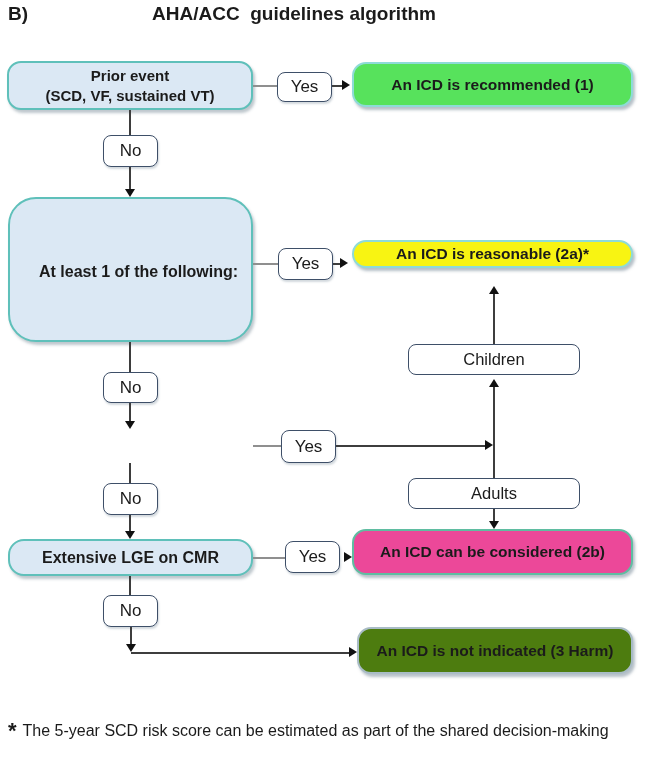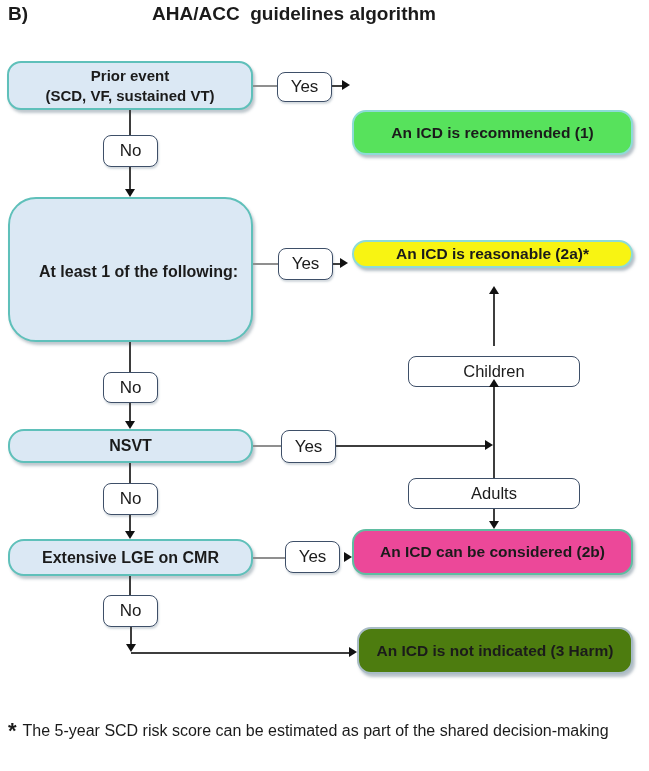--- a/index.html
+++ b/index.html
@@ -95,21 +95,21 @@
       <span class="prior-l1">Prior event</span>
       <span class="prior-l2">(SCD, VF, sustained VT)</span>
     </div>
   </div>
   <div class="abs hline lt" style="left:253px;top:85px;width:24px;"></div>
   <div class="abs gate" style="left:277px;top:72px;width:55px;height:30px;">
       <span>Yes</span>
     </div>
   <div class="abs hline" style="left:332px;top:85px;width:11px;"></div>
   <div class="abs arr-r" style="left:342px;top:80px;"></div>
-  <div class="abs outcome oc-green" style="left:352px;top:62px;width:281px;height:45px;margin-top:48px;">
+  <div class="abs outcome oc-green" style="left:352px;top:62px;width:281px;height:45px;">
       <span>An ICD is recommended (1)</span>
     </div>
 
   <div class="abs vline" style="left:129px;top:110px;height:25px;"></div>
   <div class="abs gate" style="left:103px;top:135px;width:55px;height:32px;">
       <span>No</span>
     </div>
   <div class="abs vline" style="left:129px;top:167px;height:22px;"></div>
   <div class="abs arr-d" style="left:125px;top:189px;"></div>
 
@@ -124,36 +124,33 @@
       <span>Yes</span>
     </div>
   <div class="abs hline" style="left:333px;top:263px;width:7px;"></div>
   <div class="abs arr-r" style="left:340px;top:258px;"></div>
   <div class="abs outcome oc-yellow" style="left:352px;top:240px;width:281px;height:28px;">
       <span>An ICD is reasonable (2a)*</span>
     </div>
 
   <div class="abs arr-u" style="left:489px;top:286px;"></div>
   <div class="abs vline" style="left:493px;top:294px;height:52px;"></div>
-  <div class="abs group" style="left:408px;top:356px;width:172px;height:31px;text-align:center;">
+  <div class="abs group" style="left:408px;top:344px;width:172px;height:31px;text-align:center;">
       <span>Children</span>
     </div>
   <div class="abs arr-u" style="left:489px;top:379px;"></div>
   <div class="abs vline" style="left:493px;top:387px;height:58px;"></div>
 
   <div class="abs vline" style="left:129px;top:342px;height:30px;"></div>
   <div class="abs gate" style="left:103px;top:372px;width:55px;height:31px;">
       <span>No</span>
     </div>
   <div class="abs vline" style="left:129px;top:403px;height:18px;"></div>
   <div class="abs arr-d" style="left:125px;top:421px;"></div>
 
-  <div class="abs node-blue r16 nsvt-label" style="left:8px;top:429px;width:245px;height:34px;">
-      <span>NSVT</span>
-    </div>
   <div class="abs hline lt" style="left:253px;top:445px;width:28px;"></div>
   <div class="abs gate" style="left:281px;top:430px;width:55px;height:33px;">
       <span>Yes</span>
     </div>
   <div class="abs hline" style="left:336px;top:445px;width:149px;"></div>
   <div class="abs arr-r" style="left:485px;top:440px;"></div>
   <div class="abs vline" style="left:493px;top:445px;height:33px;"></div>
 
   <div class="abs group" style="left:408px;top:478px;width:172px;height:31px;">
       <span>Adults</span>

